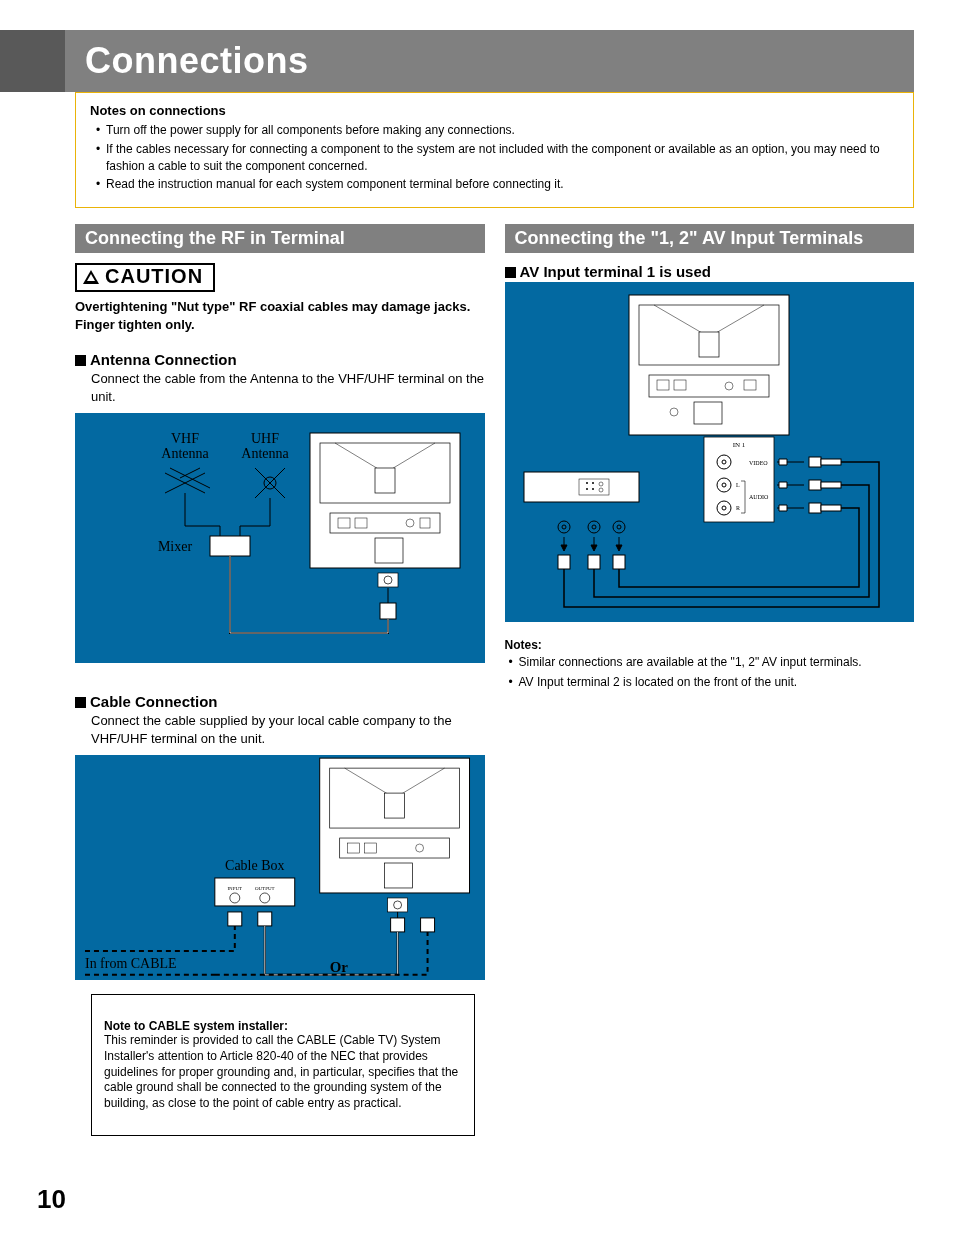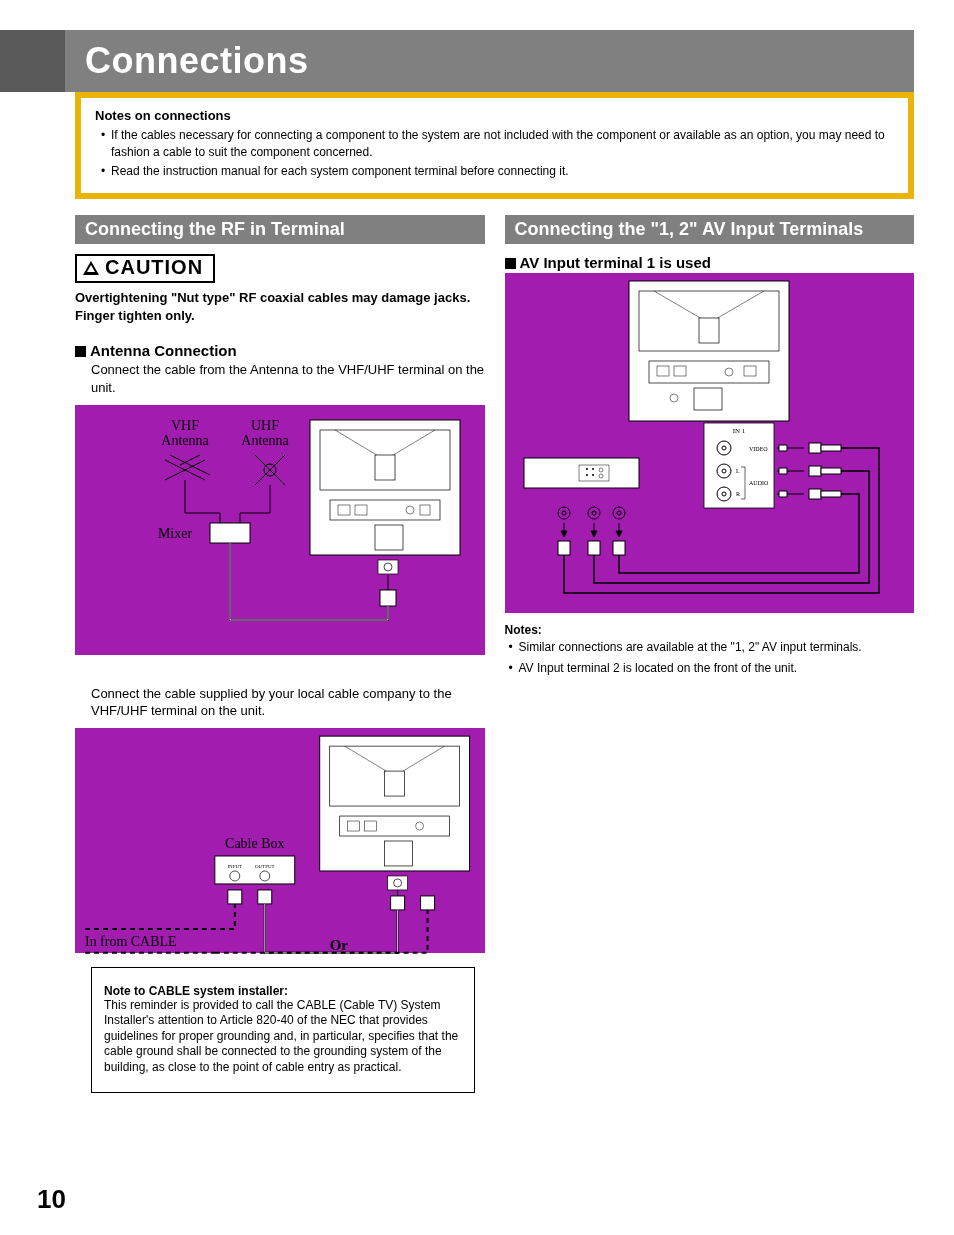--- a/index.html
+++ b/index.html
@@ -29,21 +29,21 @@
     bottom: 0;
     width: 65px;
     background: #595959;
   }
   .title-bar h1 {
     font-size: 36px;
     font-weight: bold;
     letter-spacing: 0.5px;
   }
   .notes-box {
-    border: 6px solid #eab308;
+    border: 1px solid #eab308;
     padding: 10px 14px 12px;
     margin-bottom: 16px;
   }
   .notes-box .heading {
     font-weight: bold;
     font-size: 13px;
     margin-bottom: 4px;
   }
   .notes-box ul {
     list-style: none;
@@ -125,32 +125,33 @@
     margin-right: 4px;
     vertical-align: -1px;
   }
   .subdesc {
     font-size: 13px;
     line-height: 1.35;
     margin-left: 16px;
     margin-bottom: 8px;
   }
   .diagram {
-    background: #a21caf;
+    background: #0369a1;
     width: 100%;
     display: flex;
+    align-items: center;
     justify-content: center;
     font-family: 'Times New Roman', serif;
   }
   .diagram-1 { height: 250px; margin-bottom: 30px; }
   .diagram-2 { height: 225px; margin-bottom: 14px; position: relative; }
-  .diagram-3 { height: 340px; margin-bottom: 10px; }
+  .diagram-3 { height: 340px; margin-bottom: 16px; }
   .installer-box {
     border: 1px solid #000;
-    padding: 16px 12px;
+    padding: 24px 12px;
     margin-left: 16px;
     margin-right: 10px;
   }
   .installer-box .h {
     font-weight: bold;
     font-size: 12px;
   }
   .installer-box .b {
     font-size: 12px;
     line-height: 1.3;
@@ -196,20 +197,21 @@
 
 <div class="page">
 
   <div class="title-bar">
     <h1>Connections</h1>
   </div>
 
   <div class="notes-box">
     <div class="heading">Notes on connections</div>
     <ul>
+      <li>Turn off the power supply for all components before making any connections.</li>
       <li>If the cables necessary for connecting a component to the system are not included with the component or available as an option, you may need to fashion a cable to suit the component concerned.</li>
       <li>Read the instruction manual for each system component terminal before connecting it.</li>
     </ul>
   </div>
 
   <div class="columns">
 
     <div class="col">
       <div class="section-header">Connecting the RF in Terminal</div>
 
@@ -261,20 +263,23 @@
           <text x="95" y="133" font-size="14" text-anchor="middle">Mixer</text>
           <path d="M105 95 L105 108 L140 108 L140 118 M190 95 L190 108 L160 108 L160 118" fill="none" stroke="#000"></path>
 
           <rect x="300" y="185" width="16" height="16" fill="#fff" stroke="#000"></rect>
           <line x1="308" y1="170" x2="308" y2="185" stroke="#000"></line>
           <path d="M150 138 L150 215 L308 215 L308 201" fill="none" stroke="#000" stroke-width="2"></path>
           <path d="M150 138 L150 215 L308 215 L308 201" fill="none" stroke="#fff" stroke-width="0.8"></path>
         </svg>
       </div>
 
+      <div class="subhead">
+        <span class="square"></span><span>Cable Connection</span>
+      </div>
       <div class="subdesc">Connect the cable supplied by your local cable company to the VHF/UHF terminal on the unit.</div>
 
       <div class="diagram diagram-2">
         <svg width="410" height="235" viewBox="0 0 410 235">
 
           <rect x="245" y="8" width="150" height="135" fill="#fff" stroke="#000"></rect>
           <rect x="255" y="18" width="130" height="60" fill="none" stroke="#000" stroke-width="0.7"></rect>
           <line x1="270" y1="18" x2="320" y2="48" stroke="#000" stroke-width="0.5"></line>
           <line x1="370" y1="18" x2="320" y2="48" stroke="#000" stroke-width="0.5"></line>
           <rect x="310" y="43" width="20" height="25" fill="#fff" stroke="#000" stroke-width="0.7"></rect>

